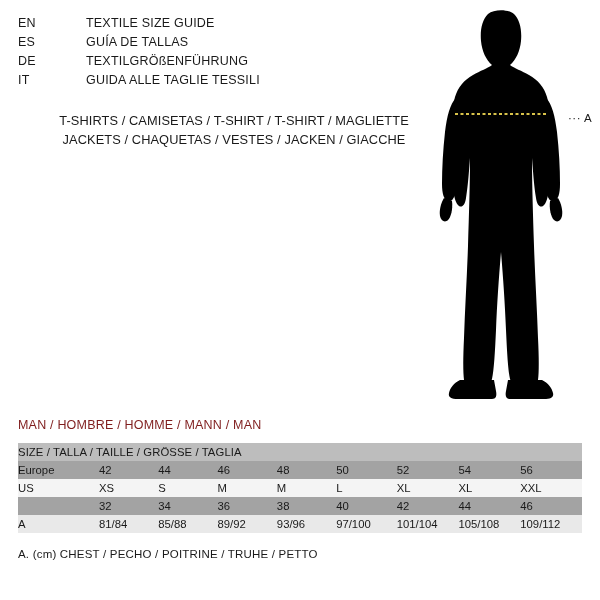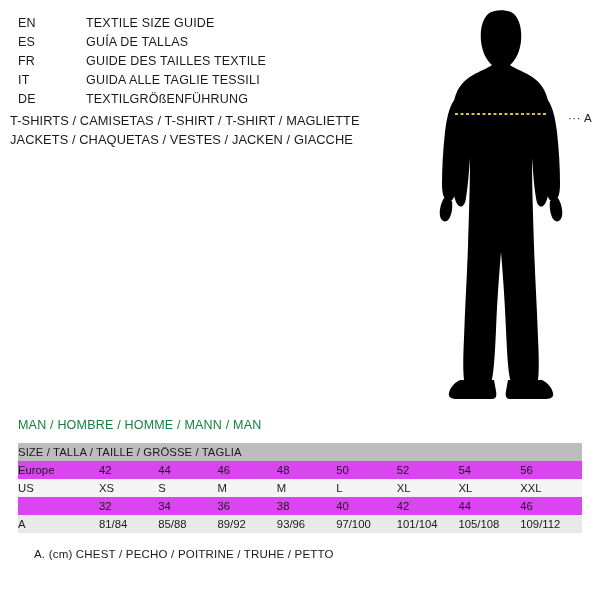--- a/index.html
+++ b/index.html
@@ -44,22 +44,23 @@
     letter-spacing: 0.2px;
     color: #1a1a1a;
     white-space: nowrap;
     margin-left: 28px;
   }
 
   
   .cat-block {
     position: absolute;
     top: 111px;
-    left: 10px;
+    left: 24px;
     width: 420px;
+    text-align: center;
   }
   .cat-line {
     font-size: 12.8px;
     letter-spacing: 0.1px;
     line-height: 19px;
     color: #1a1a1a;
     white-space: nowrap;
   }
 
   
@@ -79,21 +80,21 @@
     letter-spacing: 0.5px;
   }
 
   
   .man-heading {
     position: absolute;
     left: 18px;
     top: 418px;
     font-size: 12.5px;
     letter-spacing: 0.2px;
-    color: #15803d;
+    color: #7f1d1d;
     white-space: nowrap;
   }
 
   
   table.size-table {
     position: absolute;
     left: 18px;
     top: 443px;
     width: 564px;
     border-collapse: collapse;
@@ -108,38 +109,38 @@
     vertical-align: middle;
   }
   .row-head td {
     background: #bdbdbd;
     font-size: 11.3px;
     letter-spacing: 0.1px;
     padding-left: 2px;
     margin-left: 20px;
   }
   .row-a td, .row-c td {
-    background: #d946ef;
+    background: #a3a3a3;
     padding-left: 2px;
   }
   .row-b td {
     background: #f4f4f4;
     padding-left: 2px;
     margin-left: 28px;
   }
   .row-d td {
     background: #e9e9e9;
     padding-left: 2px;
   }
   .col-label { width: 92px; }
   .col-v { width: 67px; }
 
   .footnote {
     position: absolute;
-    left: 34px;
+    left: 18px;
     top: 548px;
     font-size: 11.5px;
     letter-spacing: 0.2px;
     color: #1a1a1a;
     white-space: nowrap;
   }
 </style>
 </head>
 <body>
 
@@ -148,30 +149,26 @@
   <div class="lang-block">
     <div class="lang-row">
       <span class="lang-code">EN</span>
       <span class="lang-text">TEXTILE SIZE GUIDE</span>
     </div>
     <div class="lang-row">
       <span class="lang-code">ES</span>
       <span class="lang-text">GUÍA DE TALLAS</span>
     </div>
     <div class="lang-row">
-      <span class="lang-code">FR</span>
-      <span class="lang-text">GUIDE DES TAILLES TEXTILE</span>
+      <span class="lang-code">DE</span>
+      <span class="lang-text">TEXTILGRÖßENFÜHRUNG</span>
     </div>
     <div class="lang-row">
       <span class="lang-code">IT</span>
       <span class="lang-text">GUIDA ALLE TAGLIE TESSILI</span>
-    </div>
-    <div class="lang-row">
-      <span class="lang-code">DE</span>
-      <span class="lang-text">TEXTILGRÖßENFÜHRUNG</span>
     </div>
   </div>
 
   <div class="cat-block">
     <div class="cat-line">T-SHIRTS / CAMISETAS / T-SHIRT / T-SHIRT / MAGLIETTE</div>
     <div class="cat-line">JACKETS / CHAQUETAS / VESTES / JACKEN / GIACCHE</div>
   </div>
 
   <div class="figure-wrap">
     <svg width="200" height="395" viewBox="0 0 200 395">

